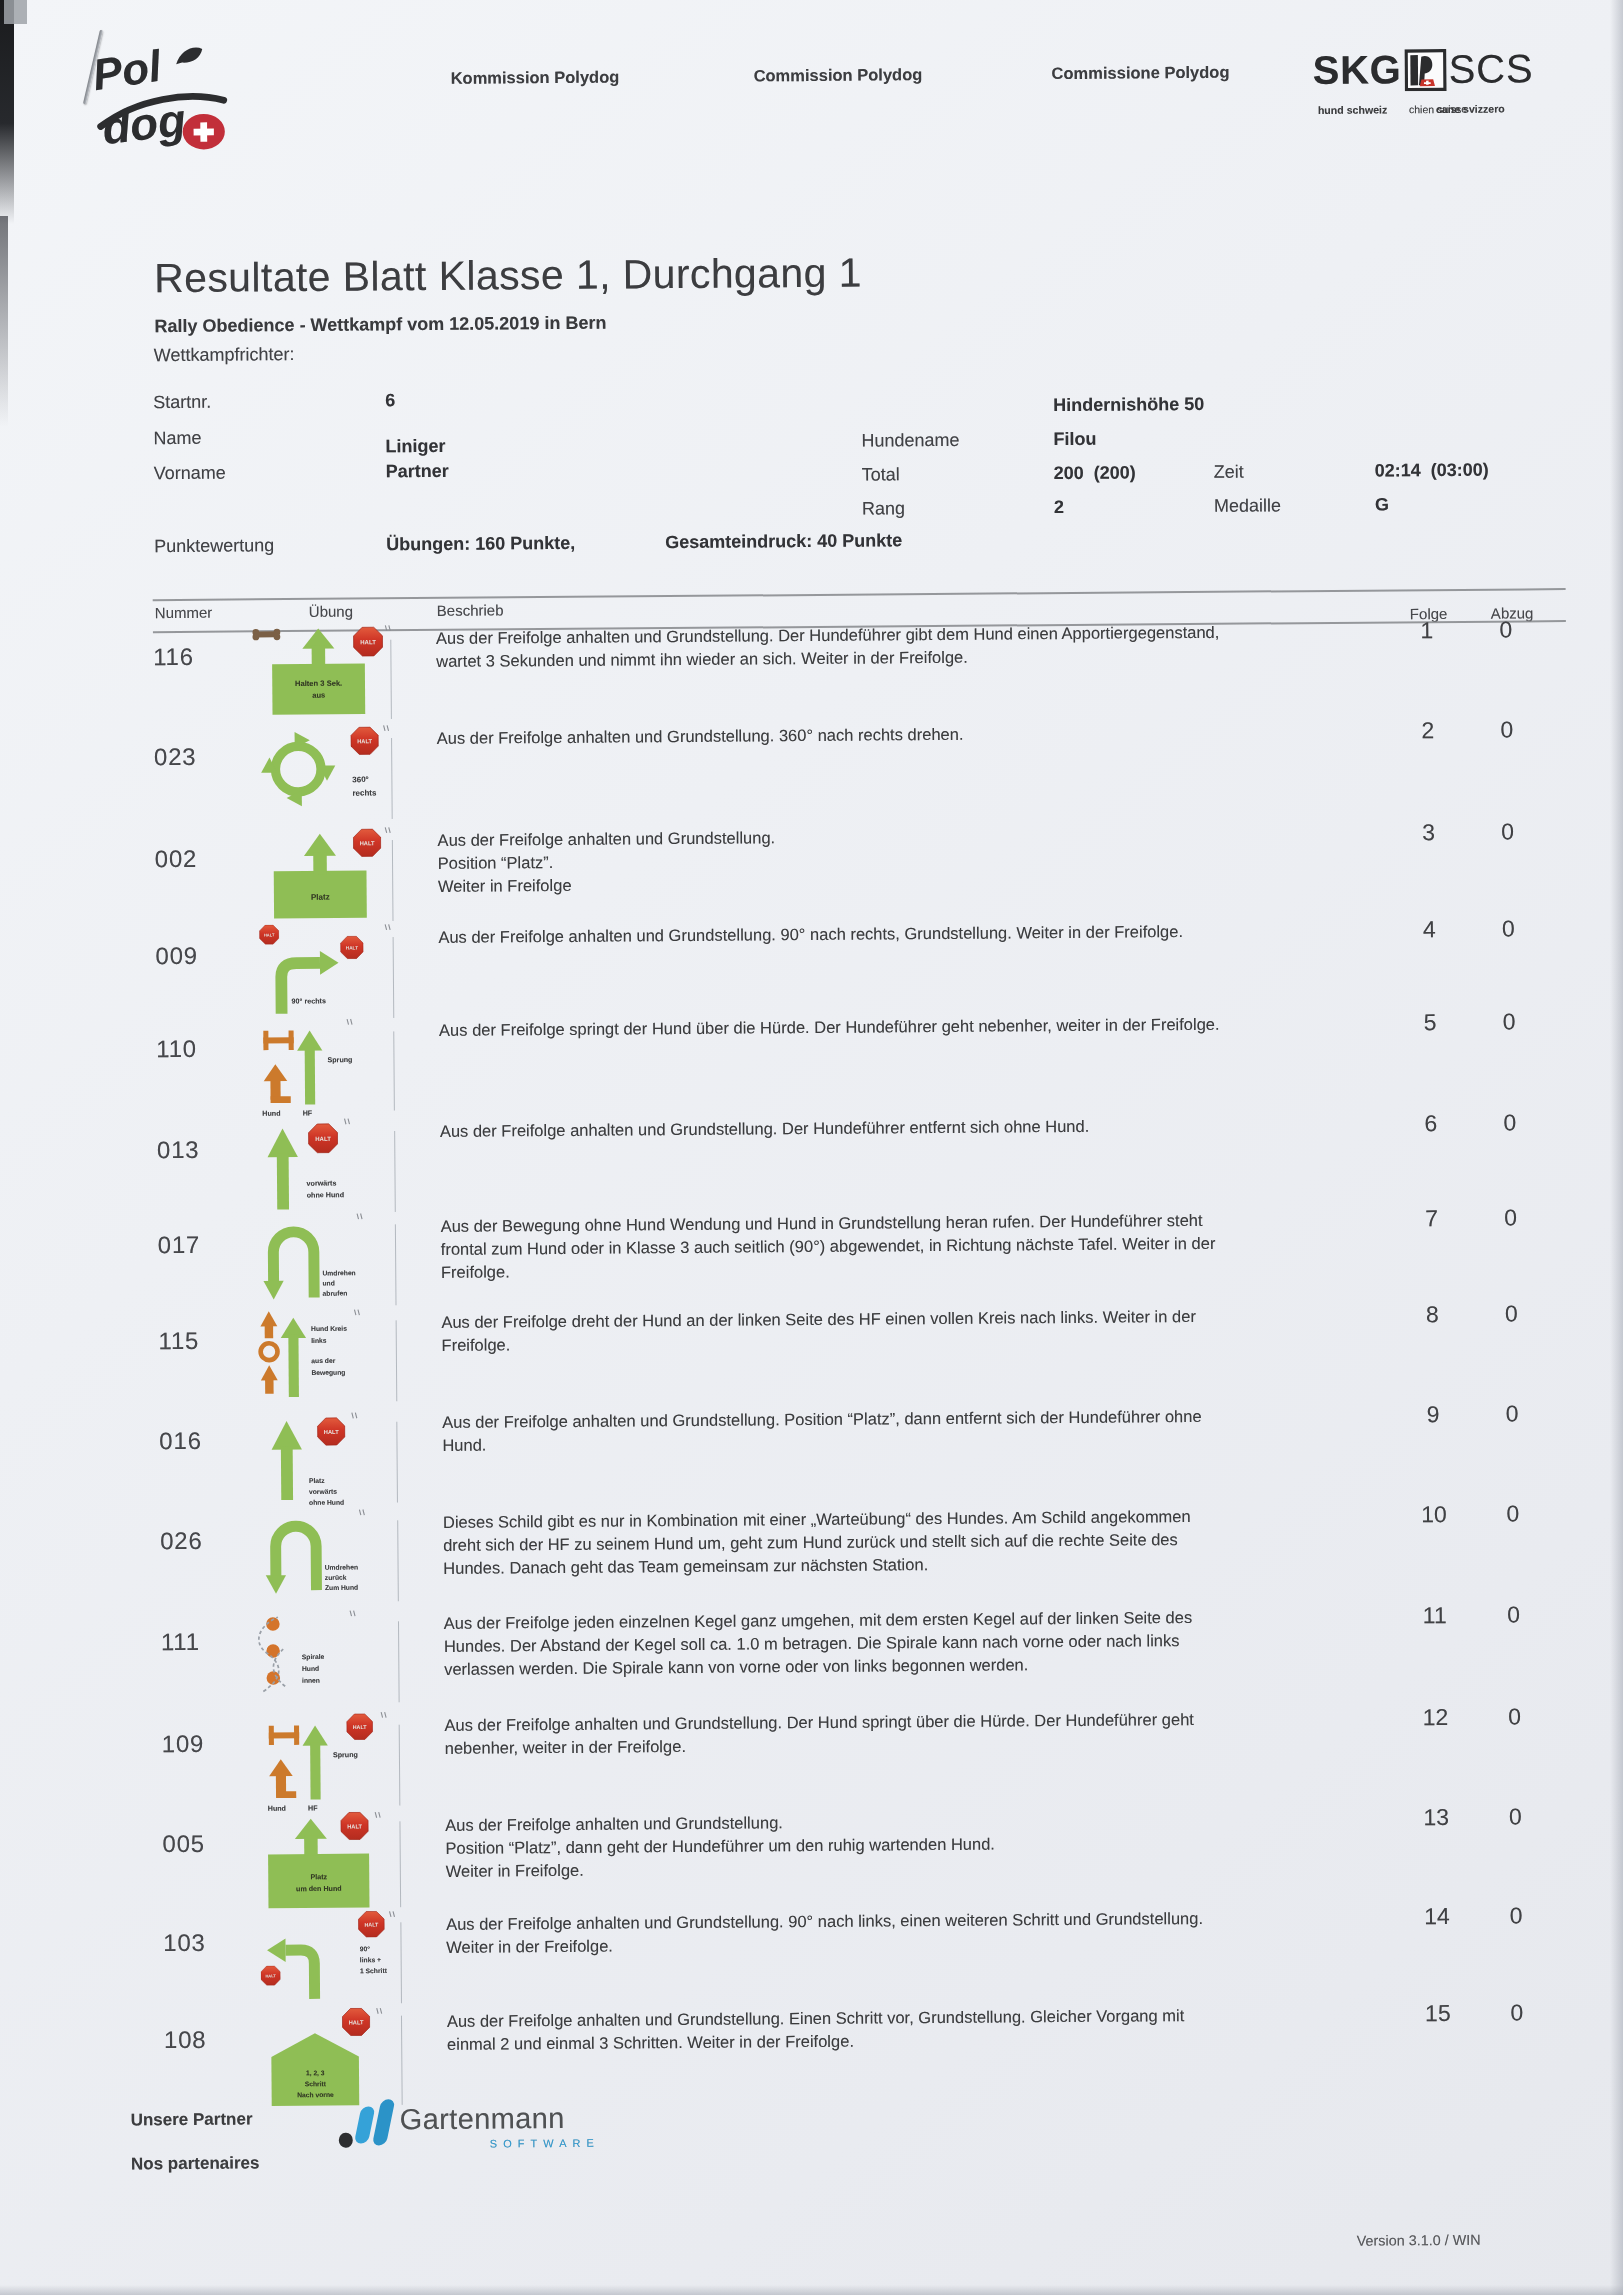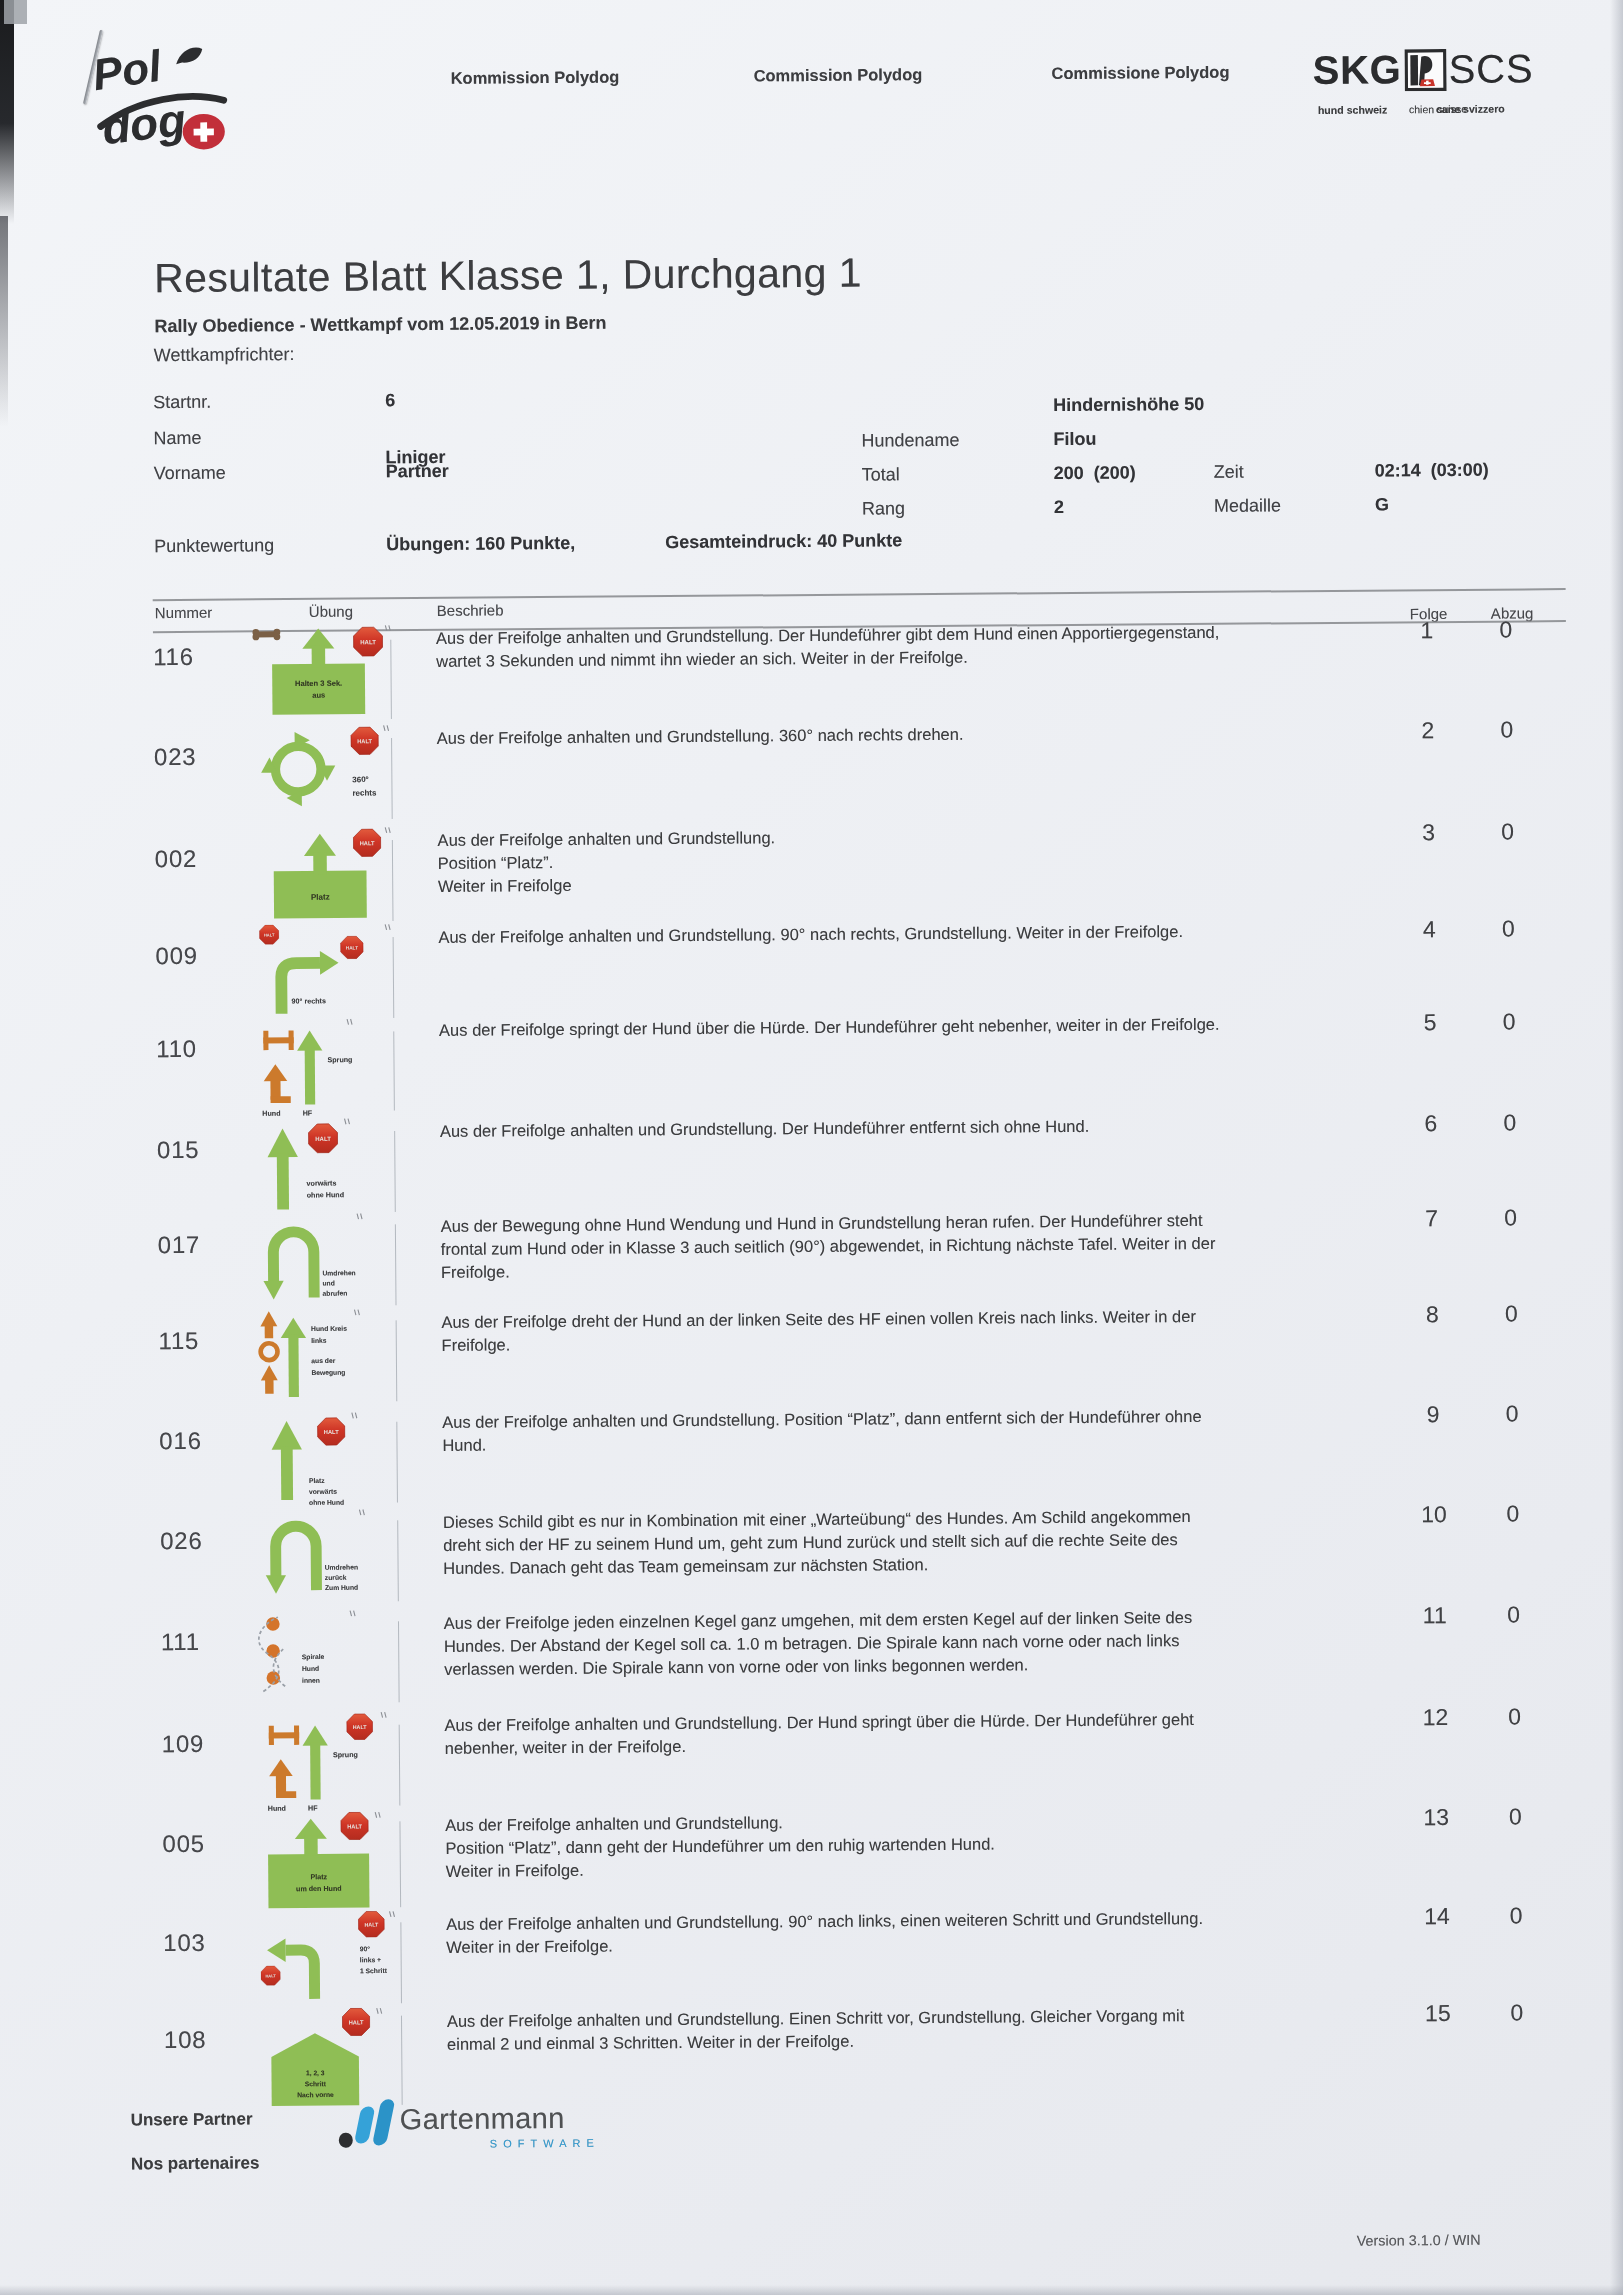--- a/index.html
+++ b/index.html
@@ -104,21 +104,21 @@
     <span class="t" style="left:1417px;top:108px;font-size:10.6px;font-weight:normal;color:#3a3b3d">chien suisse</span>
     <span class="t" style="left:1444px;top:108px;font-size:10.6px;font-weight:bold;color:#3a3b3d">cane svizzero</span>
 
     <span class="t title" style="left:161px;top:250px">Resultate Blatt Klasse 1, Durchgang 1</span>
     <span class="t subtitle" style="left:161px;top:311px">Rally Obedience - Wettkampf vom 12.05.2019 in Bern</span>
     <span class="t lbl" style="left:160px;top:340px">Wettkampfrichter:</span>
 
     <span class="t lbl" style="left:159px;top:387px">Startnr.</span>
     <span class="t val" style="left:391px;top:387px">6</span>
     <span class="t lbl" style="left:159px;top:423px">Name</span>
-    <span class="t val" style="left:391px;top:444px">Liniger</span>
+    <span class="t val" style="left:391px;top:433px">Liniger</span>
     <span class="t lbl" style="left:159px;top:458px">Vorname</span>
     <span class="t val" style="left:391px;top:458px">Partner</span>
 
     <span class="t val" style="left:1059px;top:397px">Hindernishöhe 50</span>
     <span class="t lbl" style="left:867px;top:431px">Hundename</span>
     <span class="t val" style="left:1059px;top:431px">Filou</span>
     <span class="t lbl" style="left:867px;top:465px">Total</span>
     <span class="t val" style="left:1059px;top:465px">200  (200)</span>
     <span class="t lbl" style="left:1219px;top:465px">Zeit</span>
     <span class="t val" style="left:1380px;top:465px">02:14  (03:00)</span>
@@ -259,21 +259,21 @@
           <use href="#sym-ditto" x="110" y="2" width="10" height="10"></use>
           <line x1="167" y1="18" x2="167" y2="112" stroke="#a9aeb6" stroke-width="1"></line>
         </svg>
       </div>
       <div class="t desc">Aus der Freifolge springt der Hund über die Hürde. Der Hundeführer geht nebenher, weiter in der Freifolge.</div>
       <div class="t folge">5</div>
       <div class="t abzug">0</div>
     </div>
 
     <div class="row" style="top:1114px">
-      <div class="t num">015</div>
+      <div class="t num">013</div>
       <div class="iconwrap">
         <svg class="icon-svg" width="145" height="100" viewBox="0 0 172 118">
           <g fill="#8fbe55">
             <polygon points="16,46 52,46 34,12"></polygon>
             <rect x="27" y="42" width="14" height="66"></rect>
           </g>
           <use href="#sym-halt" x="64" y="6" width="36" height="36"></use>
           <text x="62" y="80" font-size="8.5">vorwärts</text>
           <text x="62" y="94" font-size="8.5">ohne Hund</text>
           <use href="#sym-ditto" x="106" y="0" width="10" height="10"></use>

